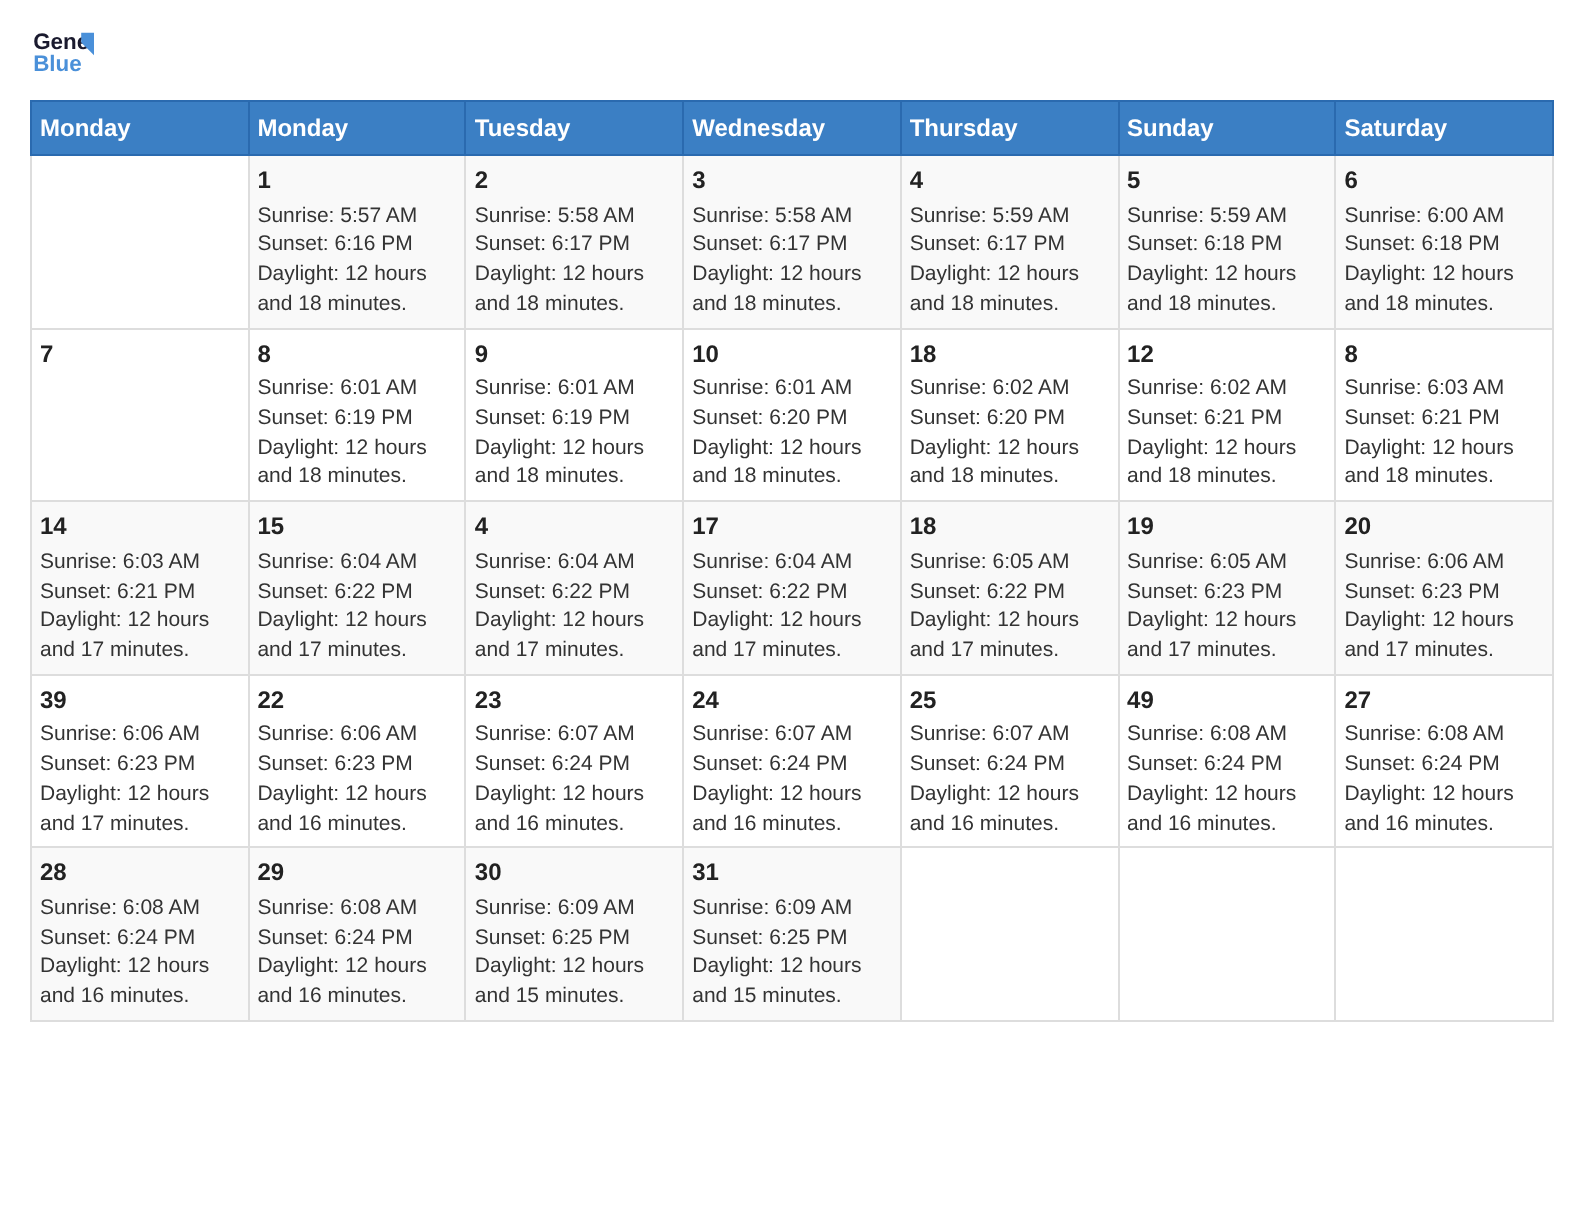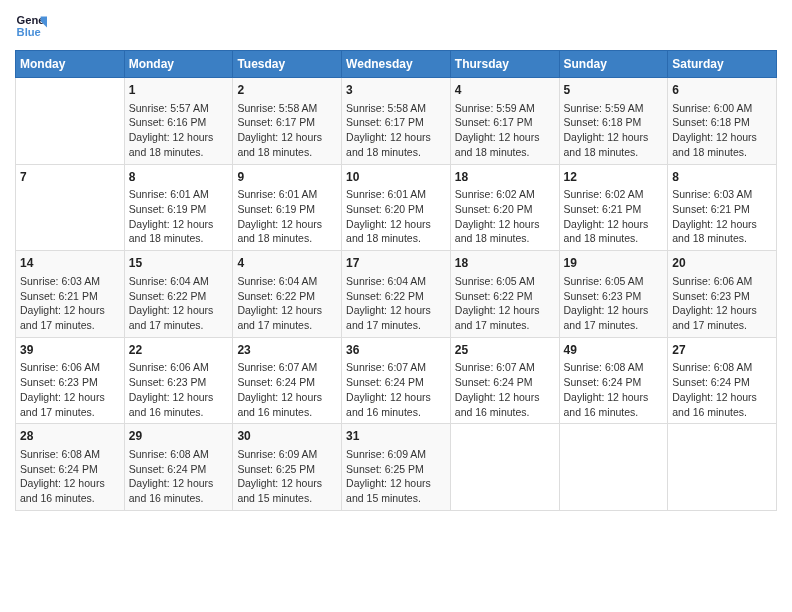--- a/index.html
+++ b/index.html
@@ -276,21 +276,21 @@
 and 16 minutes.</div>
         </td>
         <td>
           <span class="day-number">23</span>
           <div class="day-info" style="white-space: pre-line;">Sunrise: 6:07 AM
 Sunset: 6:24 PM
 Daylight: 12 hours
 and 16 minutes.</div>
         </td>
         <td>
-          <span class="day-number">36</span>
+          <span class="day-number">24</span>
           <div class="day-info" style="white-space: pre-line;">Sunrise: 6:07 AM
 Sunset: 6:24 PM
 Daylight: 12 hours
 and 16 minutes.</div>
         </td>
         <td>
           <span class="day-number">25</span>
           <div class="day-info" style="white-space: pre-line;">Sunrise: 6:07 AM
 Sunset: 6:24 PM
 Daylight: 12 hours

